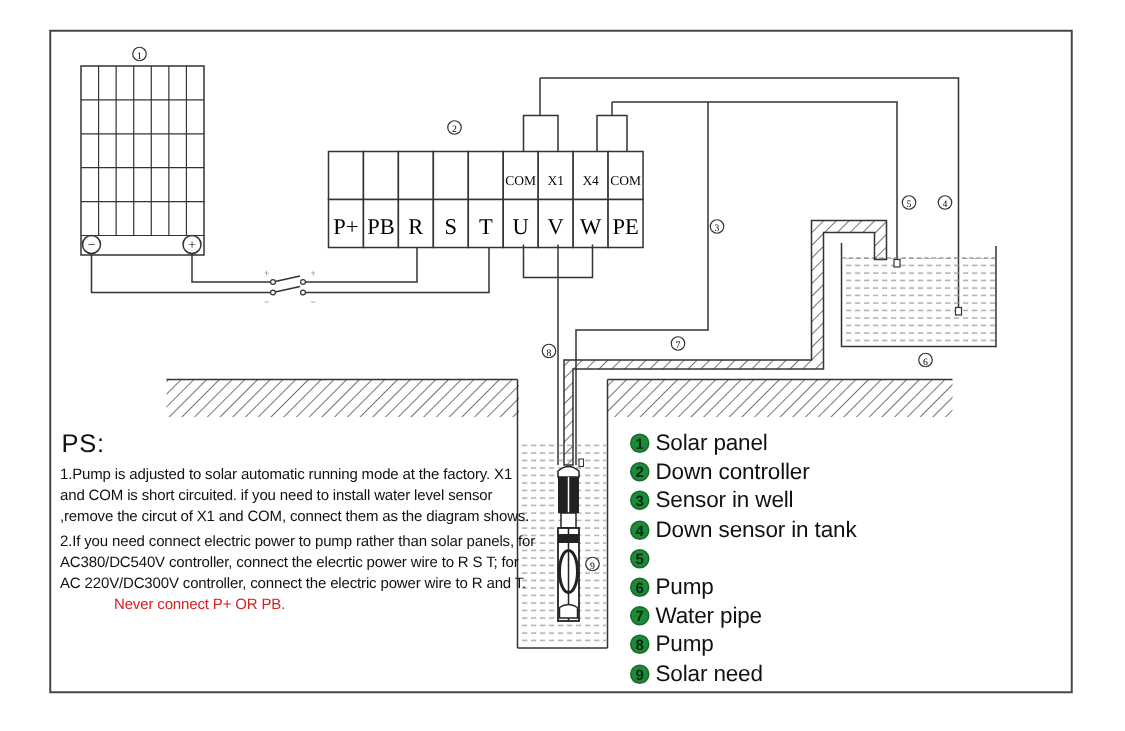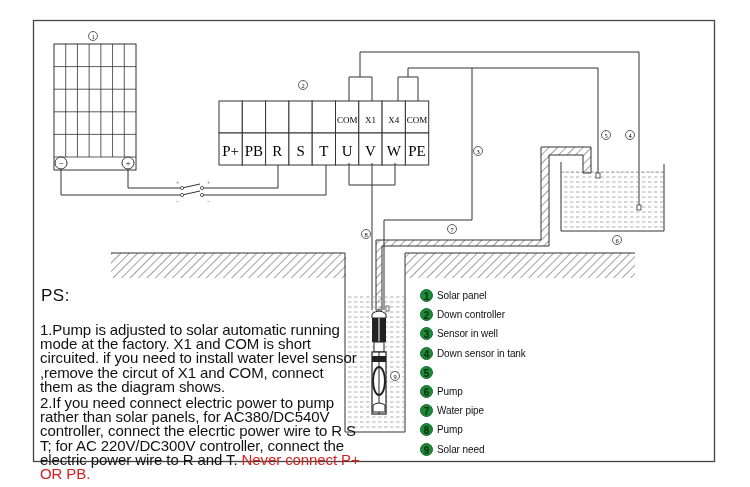--- a/index.html
+++ b/index.html
@@ -1,25 +1,25 @@
 <!DOCTYPE html>
 <html><head>
 <meta charset="utf-8">
 <style>
   html,body{margin:0;padding:0;background:#fff;}
   body{width:750px;height:487px;position:relative;overflow:hidden;font-family:"Liberation Sans",sans-serif;}
   #diagram{position:absolute;left:0;top:0;}
   .ps-block{position:absolute;left:40px;top:286px;width:320px;color:#111;}
-  .ps-title{font-size:17px;margin:0 0 17px 1px;letter-spacing:0.5px;}
-  .ps-para{font-size:15px;line-height:14.2px;margin:0 0 2px 0;letter-spacing:-0.1px;}
-  .ps-warn{color:#d42020;}
+  .ps-title{font-size:17px;margin:0 0 4px 1px;letter-spacing:0.5px;}
+  .ps-para{font-size:10px;line-height:14.2px;margin:0 0 2px 0;letter-spacing:-0.1px;}
+  .ps-warn{color:#d42020;margin-left:36px;}
   .legend{position:absolute;left:420px;top:286px;}
   .legend-item{display:flex;align-items:center;height:19.2px;}
   .badge{width:13px;height:13px;border-radius:50%;background:#1d8a3a;color:#0a2a10;font-size:10px;line-height:13px;text-align:center;font-weight:bold;margin-right:4px;flex:none;border:1px solid #156b2c;box-sizing:border-box;}
-  .legend-label{font-size:10px;color:#111;letter-spacing:-0.1px;}
+  .legend-label{font-size:15px;color:#111;letter-spacing:-0.1px;}
   .svg-text{font-family:"Liberation Serif",serif;}
 </style>
 </head>
 <body>
 
 <svg id="diagram" width="750" height="487" viewBox="0 0 750 487" xmlns="http://www.w3.org/2000/svg">
   <defs>
     <pattern id="hatch" patternUnits="userSpaceOnUse" width="6" height="6" patternTransform="rotate(45)">
       <line x1="0" y1="0" x2="0" y2="6" stroke="#444" stroke-width="1"></line>
     </pattern>

